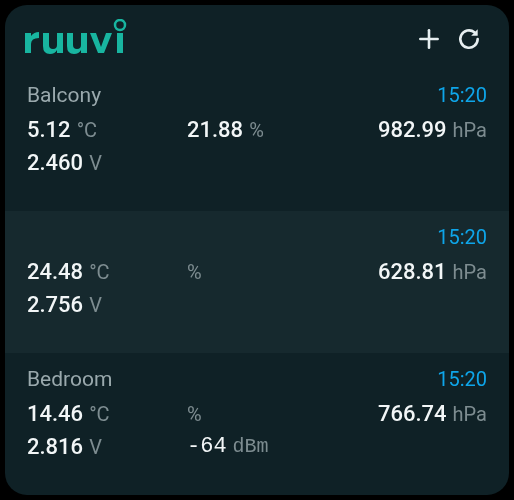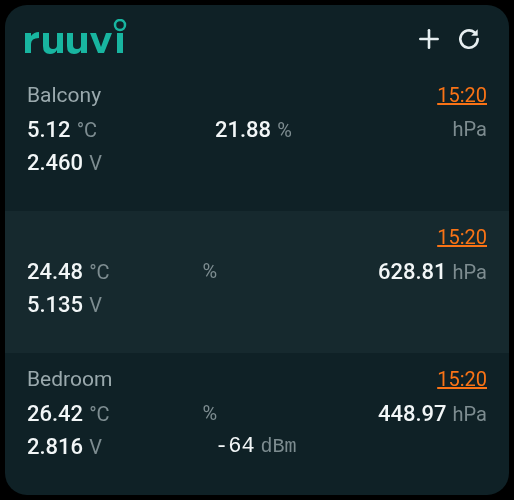--- a/index.html
+++ b/index.html
@@ -52,40 +52,38 @@
     padding: 14px 22px 12px 22px;
     display: flex;
     flex-direction: column;
     justify-content: flex-start;
   }
   .sensor.alt {
     background: #16292e;
   }
   .row {
     display: flex;
-    align-items: flex-start;
+    align-items: flex-end;
     width: 100%;
   }
   .row.head {
     margin-bottom: 10px;
   }
   .row.vals {
     margin-bottom: 8px;
-    gap: 28px;
   }
   .name {
     color: #9aa9ad;
     font-size: 21px;
     font-weight: 400;
   }
   .time {
     margin-left: auto;
-    color: #f97316;
+    color: #0ea5e9;
     font-size: 20px;
-    text-decoration: underline;
   }
   .col {
     display: flex;
     align-items: baseline;
     gap: 6px;
   }
   .col.temp { width: 160px; }
   .col.hum  { width: 160px; }
   .col.pres { margin-left: auto; }
   .col.volt { width: 160px; }
@@ -154,20 +152,21 @@
       <div class="row vals">
         <span class="col temp">
           <span class="val">5.12</span>
           <span class="unit">°C</span>
         </span>
         <span class="col hum">
           <span class="val">21.88</span>
           <span class="unit">%</span>
         </span>
         <span class="col pres">
+          <span class="val">982.99</span>
           <span class="unit">hPa</span>
         </span>
       </div>
       <div class="row vals">
         <span class="col volt">
           <span class="val">2.460</span>
           <span class="unit">V</span>
         </span>
         <span class="col sig">
           <span class="val"></span>
@@ -188,45 +187,45 @@
         <span class="col hum">
           <span class="unit">%</span>
         </span>
         <span class="col pres">
           <span class="val">628.81</span>
           <span class="unit">hPa</span>
         </span>
       </div>
       <div class="row vals">
         <span class="col volt">
-          <span class="val">5.135</span>
+          <span class="val">2.756</span>
           <span class="unit">V</span>
         </span>
         <span class="col sig">
           <span class="val"></span>
           <span class="unit"></span>
         </span>
       </div>
     </div>
 
     <div class="sensor">
       <div class="row head">
         <span class="name">Bedroom</span>
         <span class="time">15:20</span>
       </div>
       <div class="row vals">
         <span class="col temp">
-          <span class="val">26.42</span>
+          <span class="val">14.46</span>
           <span class="unit">°C</span>
         </span>
         <span class="col hum">
           <span class="unit">%</span>
         </span>
         <span class="col pres">
-          <span class="val">448.97</span>
+          <span class="val">766.74</span>
           <span class="unit">hPa</span>
         </span>
       </div>
       <div class="row vals">
         <span class="col volt">
           <span class="val">2.816</span>
           <span class="unit">V</span>
         </span>
         <span class="col sig">
           <span class="val">-64</span>

